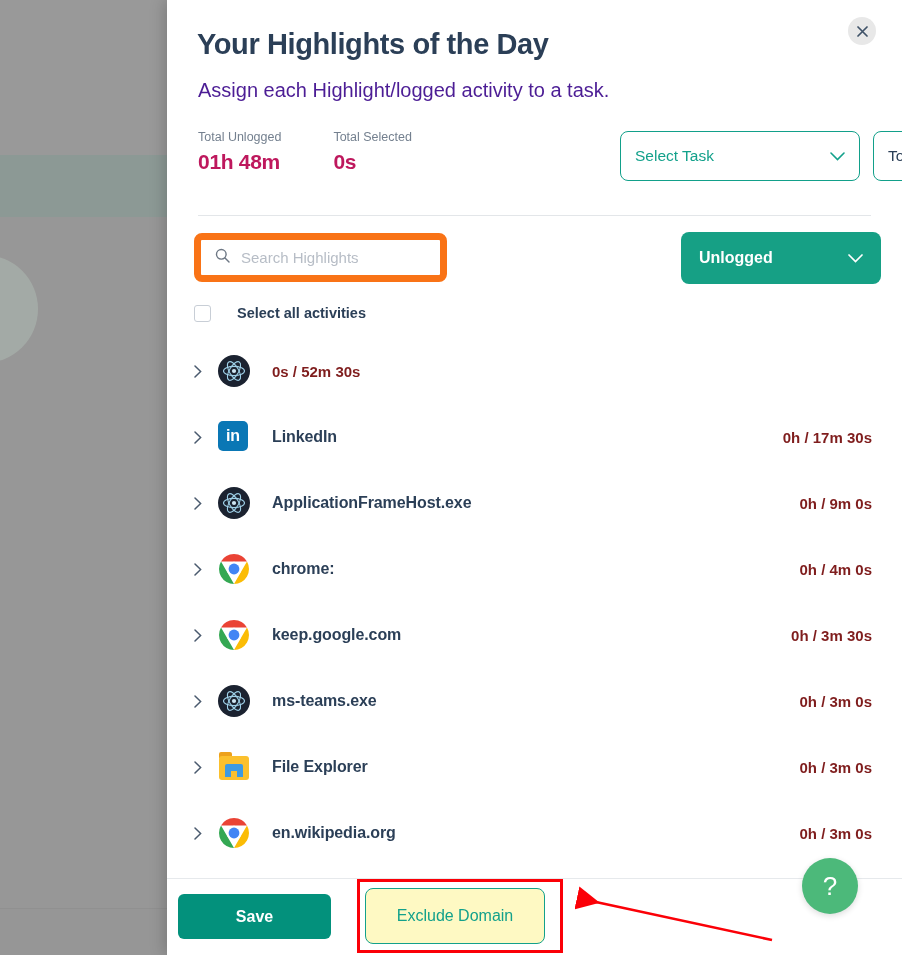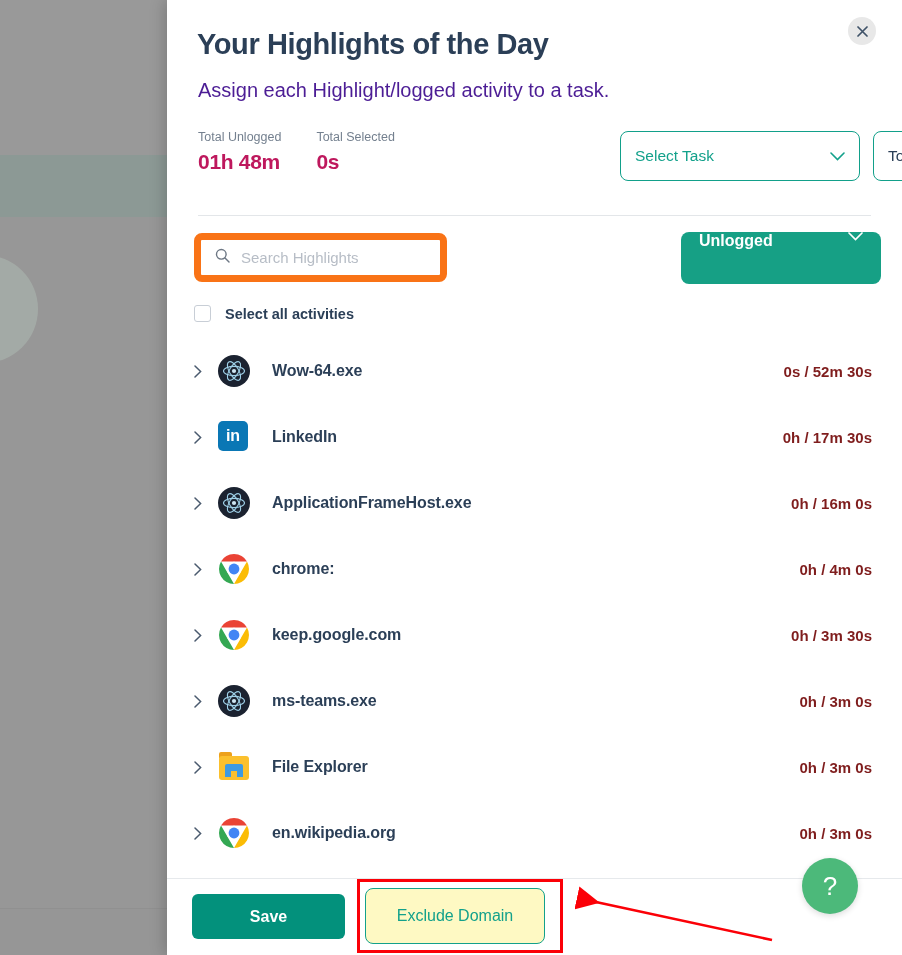--- a/index.html
+++ b/index.html
@@ -74,21 +74,21 @@
   .title {
     position: absolute; left: 27px; top: 28px;
     font-size: 29px; font-weight: 700; color: #2b3f57;
     letter-spacing: -0.4px;
   }
   .subtitle {
     position: absolute; left: 28px; top: 79px;
     font-size: 20px; color: #4c1d95;
   }
 
-  .stats { position: absolute; left: 28px; top: 130px; display: flex; gap: 35px; }
+  .stats { position: absolute; left: 28px; top: 130px; display: flex; gap: 52px; }
   .stat-label { font-size: 12.5px; color: #74808f; }
   .stat-value { margin-top: 6px; font-size: 21px; font-weight: 700; color: #be185d; letter-spacing: -0.3px; }
 
   .select-task {
     position: absolute; left: 450px; top: 131px; width: 240px; height: 50px;
     border: 1px solid #12a08a; border-radius: 8px; background: #fff;
     display: flex; align-items: center; padding: 0 14px; cursor: pointer;
   }
   .select-task .txt { font-size: 15.5px; color: #13a18b; flex: 1; }
   .select-today {
@@ -111,28 +111,28 @@
   }
   .search-input {
     border: none; outline: none; font-size: 15px; color: #2b3f57;
     font-family: "Liberation Sans", sans-serif; width: 190px; background: transparent;
   }
   .search-input::placeholder { color: #b7bdc6; }
 
   .unlogged-btn {
     position: absolute; left: 511px; top: 232px; width: 200px; height: 52px;
     background: #16a085; border-radius: 8px; border: none; cursor: pointer;
-    display: flex; align-items: flex-start; padding: 0 18px;
+    display: flex; align-items: center; padding: 0 18px;
   }
   .unlogged-btn .txt { color: #fff; font-size: 16px; font-weight: 700; flex: 1; text-align: left; }
   .unlogged-btn .chev { color: #fff; }
 
   .select-all {
     position: absolute; left: 24px; top: 305px;
-    display: flex; align-items: center; gap: 14px;
+    display: flex; gap: 26px;
   }
   .cbox {
     width: 17px; height: 17px; border: 1.5px solid #c8ced6; border-radius: 3px;
     background: #fff; cursor: pointer;
   }
   .select-all .lbl { font-size: 14.5px; font-weight: 700; color: #2b3f57; }
 
   
   #list { position: absolute; left: 0; top: 338px; width: 735px; height: 525px; }
   .row {
@@ -177,21 +177,21 @@
   .folder-door {
     position: absolute; left: 13px; top: 20px; width: 6px; height: 6px;
     background: #fbc02d;
   }
 
   
   .footer-line {
     position: absolute; left: 0; top: 878px; width: 735px; height: 1px; background: #e6e9ec;
   }
   .save-btn {
-    position: absolute; left: 25px; top: 894px; width: 153px; height: 45px;
+    position: absolute; left: 11px; top: 894px; width: 153px; height: 45px;
     background: #03917c; border: none; border-radius: 6px; cursor: pointer;
     color: #fff; font-size: 16px; font-weight: 700;
     font-family: "Liberation Sans", sans-serif;
   }
   .exclude-btn {
     position: absolute; left: 198px; top: 888px; width: 180px; height: 56px;
     background: #fef9c3; border: 1px solid #13a18b; border-radius: 8px; cursor: pointer;
     color: #13a18b; font-size: 16px; font-weight: 400;
     font-family: "Liberation Sans", sans-serif;
   }
@@ -303,21 +303,20 @@
           <span class="row-icon">
             <span class="ico-electron">
               <svg width="24" height="24" viewBox="0 0 24 24">
                 <ellipse cx="12" cy="12" rx="10.5" ry="4.6" stroke="#9fd0e8" stroke-width="1.1" fill="none"></ellipse>
                 <ellipse cx="12" cy="12" rx="10.5" ry="4.6" stroke="#9fd0e8" stroke-width="1.1" fill="none" transform="rotate(60 12 12)"></ellipse>
                 <ellipse cx="12" cy="12" rx="10.5" ry="4.6" stroke="#9fd0e8" stroke-width="1.1" fill="none" transform="rotate(120 12 12)"></ellipse>
                 <circle cx="12" cy="12" r="2.1" fill="#cfe6f3"></circle>
               </svg>
             </span>
           </span>
-          <span class="row-name">Wow-64.exe</span>
           <span class="row-time">0s / 52m 30s</span>
         </div>
         <div class="row">
           <span class="row-chev">
             <svg width="8" height="13" viewBox="0 0 8 13">
               <path d="M1 1 L6.6 6.5 L1 12" stroke="#4a5a6e" stroke-width="1.5" fill="none" stroke-linecap="round"></path>
             </svg>
           </span>
           <span class="row-icon">
             <span class="ico-linkedin">in</span>
@@ -335,21 +334,21 @@
             <span class="ico-electron">
               <svg width="24" height="24" viewBox="0 0 24 24">
                 <ellipse cx="12" cy="12" rx="10.5" ry="4.6" stroke="#9fd0e8" stroke-width="1.1" fill="none"></ellipse>
                 <ellipse cx="12" cy="12" rx="10.5" ry="4.6" stroke="#9fd0e8" stroke-width="1.1" fill="none" transform="rotate(60 12 12)"></ellipse>
                 <ellipse cx="12" cy="12" rx="10.5" ry="4.6" stroke="#9fd0e8" stroke-width="1.1" fill="none" transform="rotate(120 12 12)"></ellipse>
                 <circle cx="12" cy="12" r="2.1" fill="#cfe6f3"></circle>
               </svg>
             </span>
           </span>
           <span class="row-name">ApplicationFrameHost.exe</span>
-          <span class="row-time">0h / 16m 0s</span>
+          <span class="row-time">0h / 9m 0s</span>
         </div>
         <div class="row">
           <span class="row-chev">
             <svg width="8" height="13" viewBox="0 0 8 13">
               <path d="M1 1 L6.6 6.5 L1 12" stroke="#4a5a6e" stroke-width="1.5" fill="none" stroke-linecap="round"></path>
             </svg>
           </span>
           <span class="row-icon"><svg width="32" height="32" viewBox="0 0 32 32">
               <circle cx="16" cy="16" r="15" fill="#ffffff"></circle>
               <path d="M16 1 A15 15 0 0 1 28.99 8.5 L16 8.5 z" fill="#ea4335"></path>

